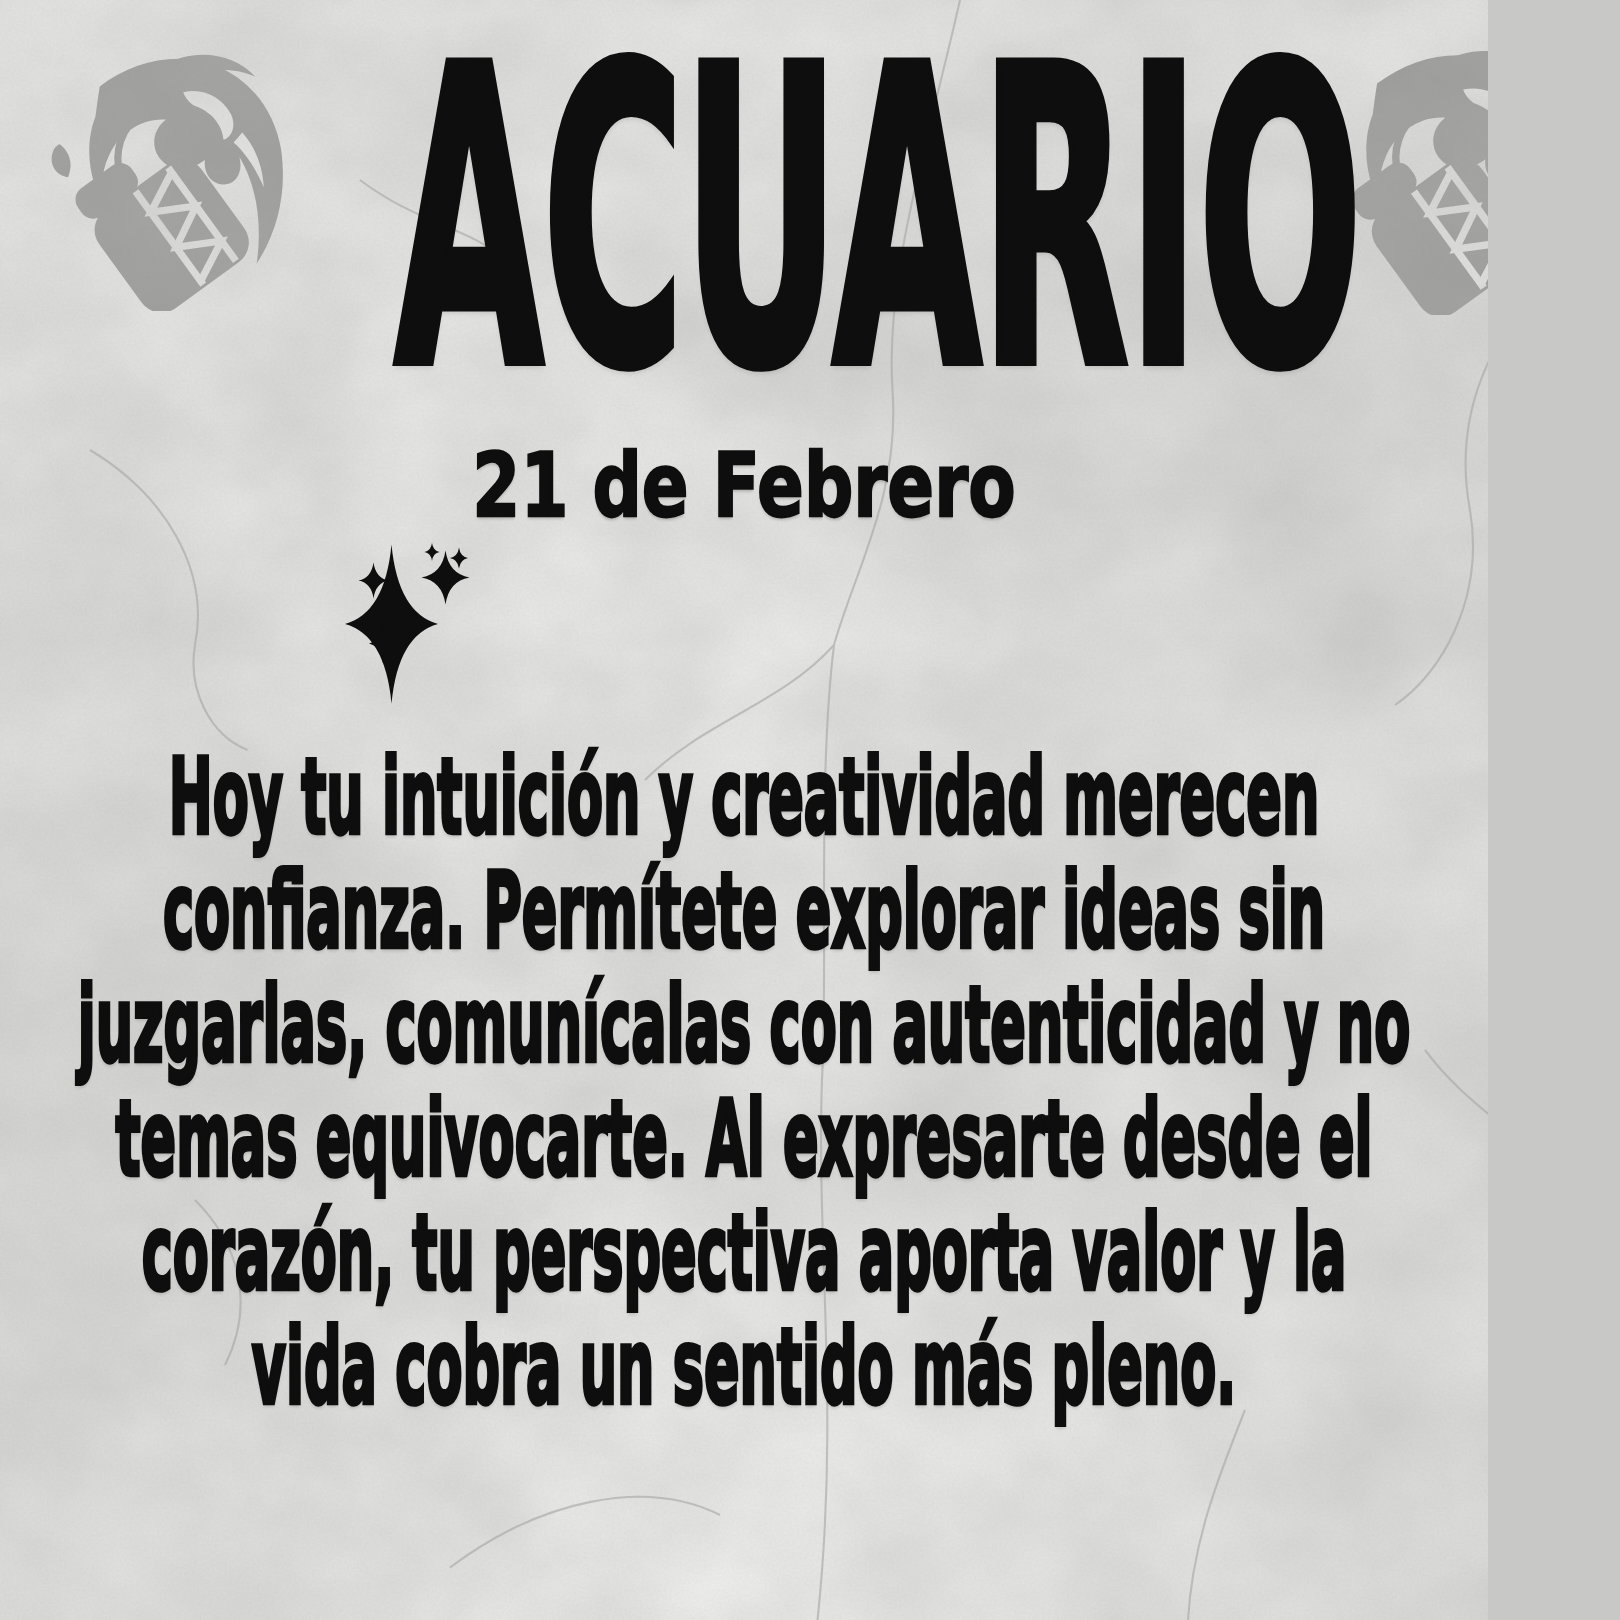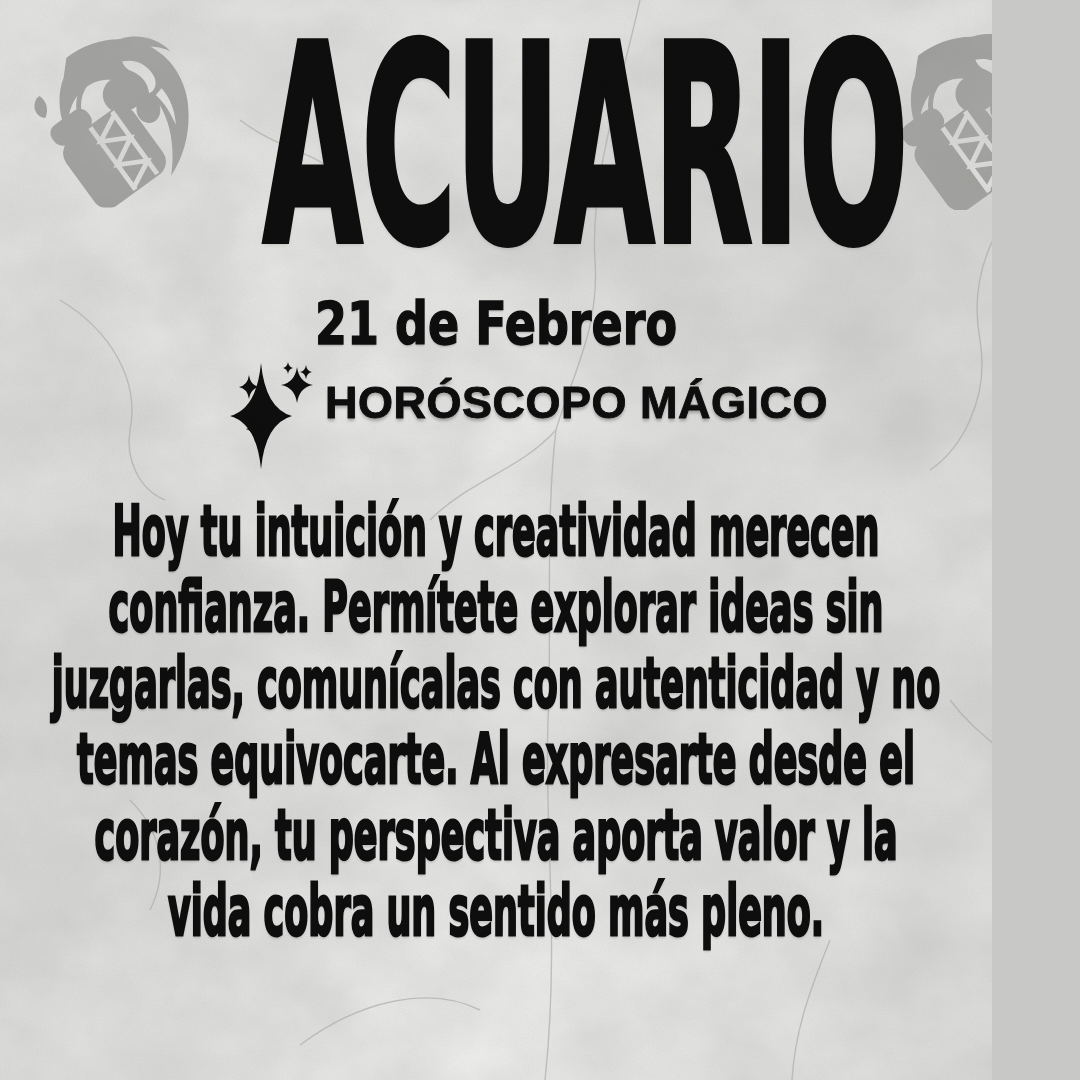--- a/index.html
+++ b/index.html
@@ -162,21 +162,20 @@
   <svg class="sparkle" width="90" height="116" viewBox="0 0 90 116">
     <g fill="currentColor">
       <path d="M35,7 Q39.3,52.6 66,60 Q39.3,67.4 35,113 Q30.7,67.4 4,60 Q30.7,52.6 35,7 Z"></path>
       <path d="M71,11 Q73.2,26.5 87,29 Q73.2,31.5 71,47 Q68.8,31.5 55,29 Q68.8,26.5 71,11 Z"></path>
       <path d="M23,19 Q24.4,29.3 33,31 Q24.4,32.7 23,43 Q21.6,32.7 13,31 Q21.6,29.3 23,19 Z"></path>
       <path d="M62,6 Q62.7,11.2 67,12 Q62.7,12.8 62,18 Q61.3,12.8 57,12 Q61.3,11.2 62,6 Z"></path>
       <path d="M80,9 Q80.8,15 86,16 Q80.8,17 80,23 Q79.2,17 74,16 Q79.2,15 80,9 Z"></path>
       <path d="M29,60 Q30.3,71.2 38,73 Q30.3,74.8 29,86 Q27.7,74.8 20,73 Q27.7,71.2 29,60 Z"></path>
     </g>
   </svg>
-  <div class="brand">HORÓSCOPO MÁGICO</div>
 
   <p class="horoscope">Hoy tu intuición y creatividad merecen
 confianza. Permítete explorar ideas sin
 juzgarlas, comunícalas con autenticidad y no
 temas equivocarte. Al expresarte desde el
 corazón, tu perspectiva aporta valor y la
 vida cobra un sentido más pleno.</p>
 
 </div>
 

